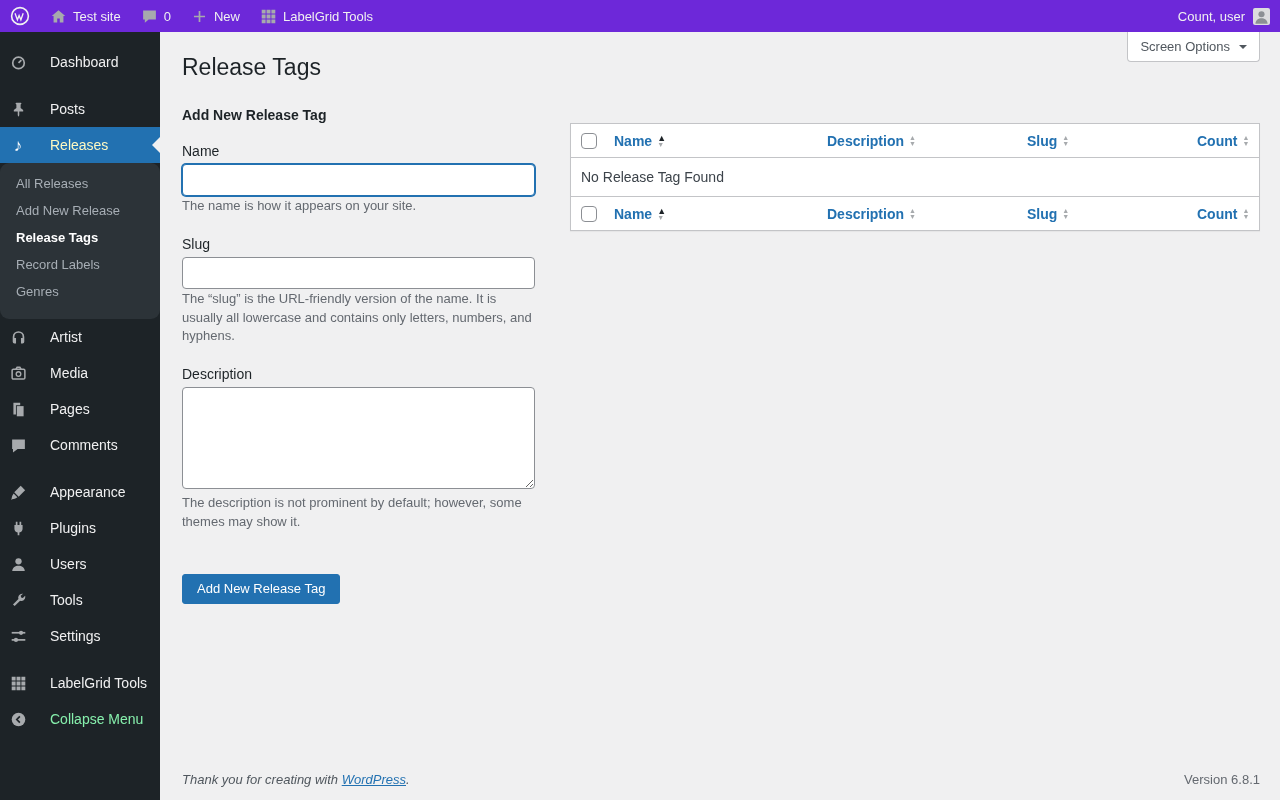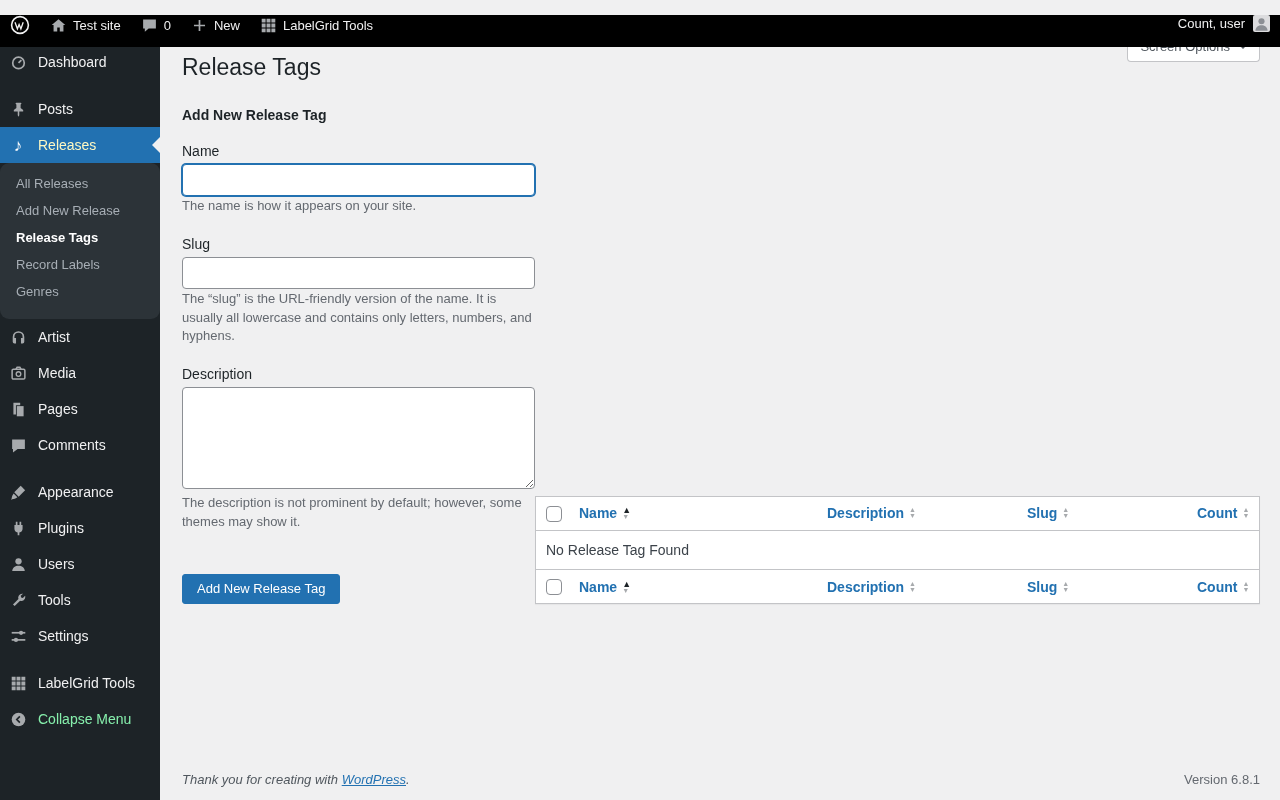--- a/index.html
+++ b/index.html
@@ -6,23 +6,23 @@
   html,body { margin:0; padding:0; }
   body {
     width:1280px; height:800px; overflow:hidden; position:relative;
     font-family:"Liberation Sans", sans-serif;
     background:#f0f0f1; color:#1d2327;
   }
   a { text-decoration:none; }
 
   
   .admin-bar {
-    position:fixed; top:15px; left:0; right:0; height:32px; z-index:100;
-    background:#000000; color:#f0f0f1; font-size:13px;
-    display:flex; justify-content:space-between; align-items:flex-start;
+    position:fixed; top:0; left:0; right:0; height:32px; z-index:100;
+    background:#6d28d9; color:#f0f0f1; font-size:13px;
+    display:flex; justify-content:space-between; align-items:center;
   }
   .ab-group { display:flex; align-items:stretch; }
   .ab-item {
     display:flex; align-items:center; gap:6px; padding:0 10px;
     color:#f0f0f1; cursor:pointer; white-space:nowrap;
   }
   .ab-item svg { width:17px; height:17px; fill:#a7aaad; display:block; }
   .ab-item .wp-logo-svg { width:20px; height:20px; }
   .avatar {
     width:17px; height:17px; border-radius:2px; overflow:hidden; display:block;
@@ -30,21 +30,21 @@
   }
   .avatar svg { width:17px; height:17px; }
 
   
   .sidebar {
     position:fixed; top:32px; left:0; bottom:0; width:160px;
     background:#1d2327; color:#f0f0f1; font-size:14px; z-index:50;
   }
   .sidebar ul { list-style:none; margin:0; padding:12px 0 0; }
   .menu-item {
-    display:flex; align-items:center; gap:10px; padding:8px 8px;
+    display:flex; align-items:center; gap:22px; padding:8px 8px;
     cursor:pointer; line-height:18px;
   }
   .menu-item .icon {
     width:20px; height:20px; flex:none; color:#a7aaad;
     display:flex; align-items:center; justify-content:center;
   }
   .menu-item .icon svg { width:17px; height:17px; fill:currentColor; display:block; }
   .menu-item .icon .glyph { font-size:17px; line-height:17px; color:currentColor; }
   .menu-item .label { color:#f0f0f1; }
   .sep { margin-top:11px; }
@@ -77,21 +77,21 @@
   }
   .caret-down {
     width:0; height:0; border:4px solid transparent; border-top-color:#50575e;
     margin-top:4px;
   }
   .content { padding:12px 20px 0 22px; }
   h1.page-title {
     font-size:23px; font-weight:400; color:#1d2327;
     margin:0; padding:9px 0 4px; line-height:1.3;
   }
-  .cols { display:flex; align-items:flex-end; }
+  .cols { display:flex; gap:35px; align-items:flex-start; }
   .col-left { width:353px; flex:none; }
   .col-right { flex:1; min-width:0; margin-top:36px; }
   h2.form-heading { font-size:14px; font-weight:600; margin:20px 0 20px; color:#1d2327; }
 
   .form-field { margin-bottom:20px; }
   .form-field label { display:block; font-size:14px; margin-bottom:5px; color:#1d2327; }
   .form-field input[type="text"], .form-field textarea {
     width:100%; font-family:inherit; font-size:14px; color:#2c3338;
     background:#fff; border:1px solid #8c8f94; border-radius:4px;
     padding:4px 8px; line-height:1.6;

